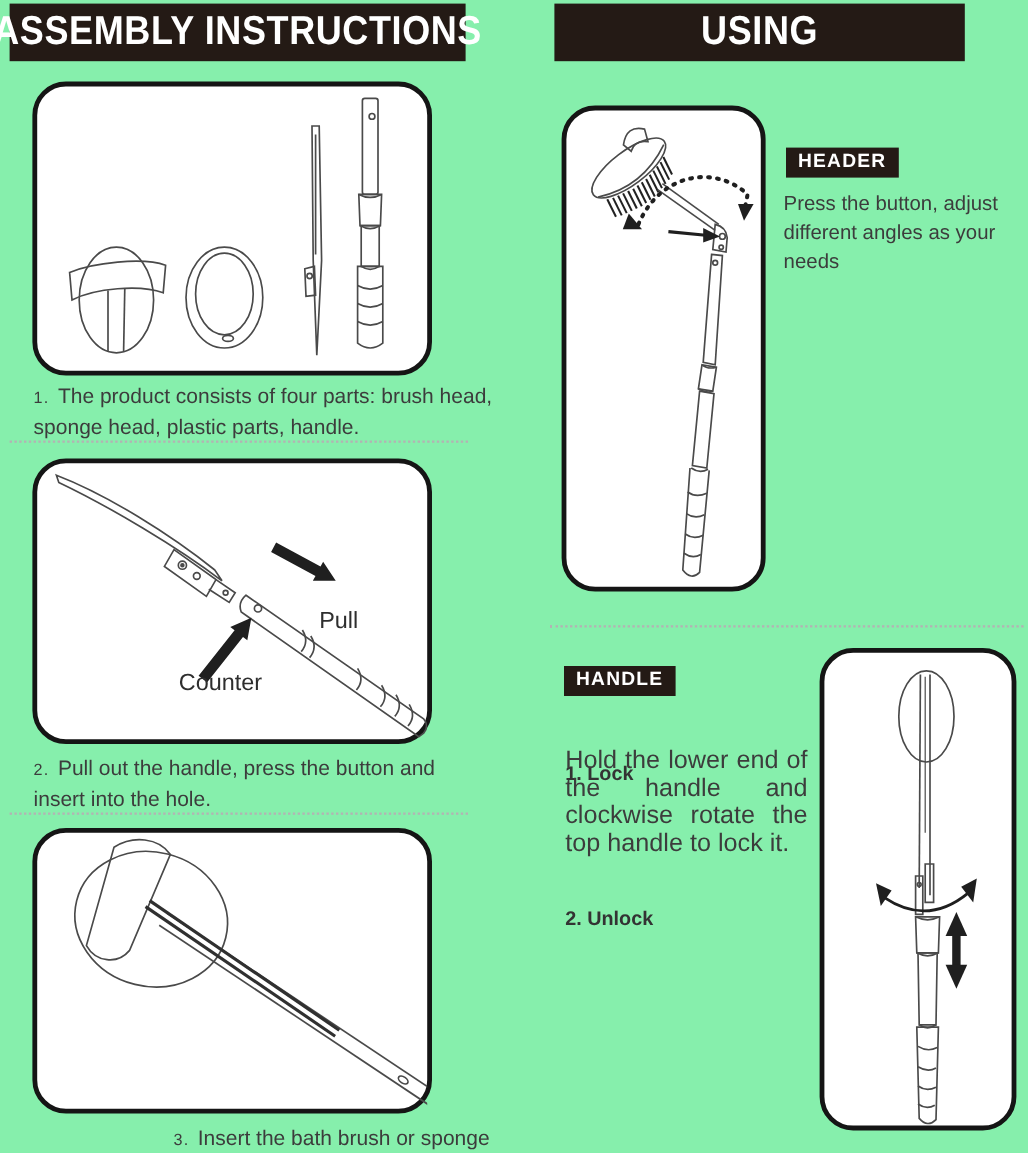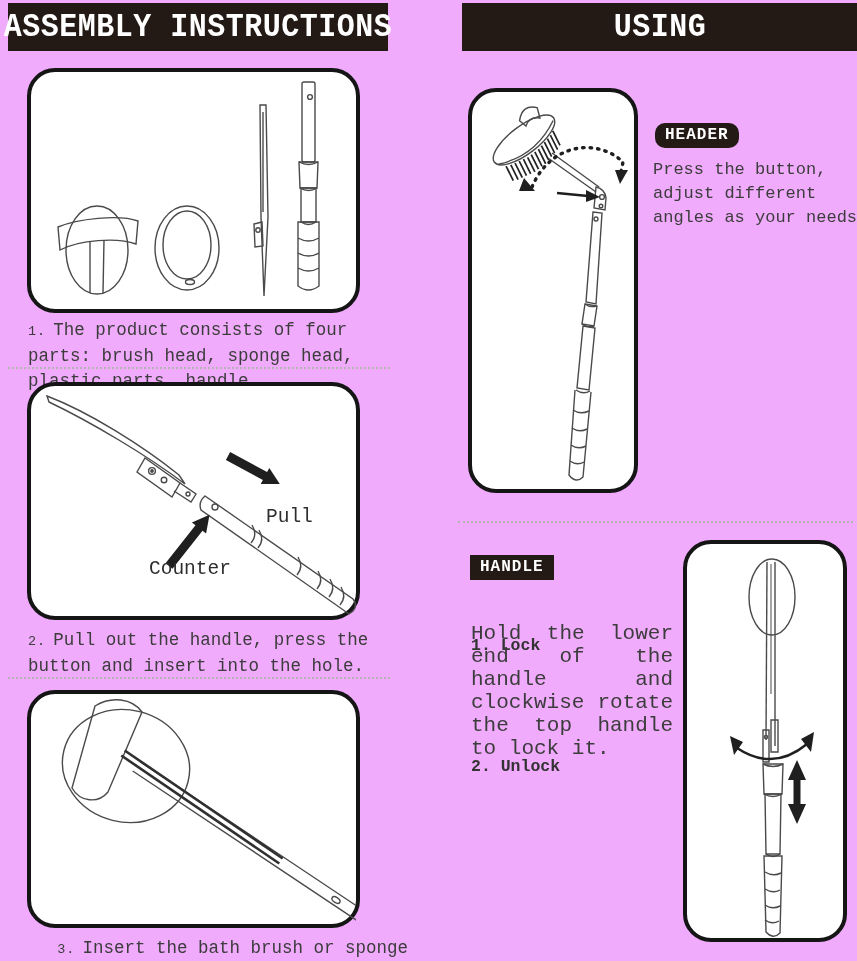--- a/index.html
+++ b/index.html
@@ -1,17 +1,17 @@
 <!DOCTYPE html>
 <html><head>
 <meta charset="utf-8">
 <style>
   html,body{margin:0;padding:0;background:#fff;}
-  #page{position:relative;width:857px;height:961px;background:#f0abfc;overflow:hidden;
-        font-family:Liberation Mono, monospace;color:#3c3c3c;}
+  #page{position:relative;width:857px;height:961px;background:#86efac;overflow:hidden;
+        font-family:Liberation Sans, sans-serif;color:#3c3c3c;}
   .hdr-bar{position:absolute;background:#241a15;color:#fff;display:flex;align-items:center;justify-content:center;}
   .hdr-text{font-weight:bold;font-size:30px;letter-spacing:.5px;transform:scale(1,1.12);white-space:nowrap;}
   .box{position:absolute;border:4px solid #151515;border-radius:28px;background:#fff;box-sizing:border-box;}
   .box svg{display:block;width:100%;height:100%;}
   .caption{position:absolute;font-size:17.5px;line-height:25px;color:#3c3c3c;}
   .step-num{font-size:13.5px;letter-spacing:1px;margin-right:7px;}
   .dotted{position:absolute;border-top:2px dotted #b3b3b3;height:0;}
   .diagram-label{position:absolute;font-size:19.5px;color:#2e2e2e;}
   .badge{position:absolute;background:#241a15;color:#fff;font-weight:bold;font-size:16px;
          letter-spacing:1px;padding:3px 10px 4px 10px;}
@@ -119,21 +119,21 @@
         <path class="lnbold" d="M93.7 56.5 L 251.7 164.5"></path>
         <ellipse class="ln" cx="305" cy="206" rx="4.5" ry="2.6" transform="rotate(34 305 206)"></ellipse>
       </g>
     </svg>
   </div>
 
   <div class="caption" style="left:28px;top:936px;width:380px;text-align:right;">
     <span class="step-num">3.</span><span>Insert the bath brush or sponge</span>
   </div>
 
-  <div class="hdr-bar" style="left:462px;top:3px;width:396px;height:48px;">
+  <div class="hdr-bar" style="left:462px;top:3px;width:342px;height:48px;">
     <span class="hdr-text">USING</span>
   </div>
 
   <div class="box" style="left:468px;top:88px;width:170px;height:405px;">
     <svg viewBox="0 0 162 397">
       <g transform="rotate(-37 52 48)">
         <ellipse class="ln" cx="52" cy="48" rx="37" ry="14"></ellipse>
         <path class="ln" d="M17 52 Q 52 68 87 50"></path>
         <path class="ln" d="M60 30 Q 72 18 82 30 L 78 40 Q 70 32 62 38 Z"></path>
         <g stroke="#222" stroke-width="1.7">
@@ -179,21 +179,21 @@
         <path d="M104 298 Q 111 303 118 299"></path>
         <path d="M103 298 L97 383 Q 104 392 111 385 L 119 300"></path>
         <path d="M101 318 Q 108 323 117 319"></path>
         <path d="M100 336 Q 107 341 115 337"></path>
         <path d="M99 353 Q 106 358 114 354"></path>
         <path d="M98 369 Q 105 374 112 370"></path>
       </g>
     </svg>
   </div>
 
-  <div class="badge" style="left:655px;top:123px;border-radius:10px;">HEADER</div>
+  <div class="badge" style="left:655px;top:123px;">HEADER</div>
   <div class="para" style="left:653px;top:158px;width:215px;text-align:left;font-size:17px;line-height:24px;">Press the button, adjust different angles as your needs</div>
 
   <div class="dotted" style="left:458px;top:521px;width:395px;"></div>
 
   <div class="badge" style="left:470px;top:555px;">HANDLE</div>
   <div class="sub-title" style="left:471px;top:594px;">1. Lock</div>
   <div class="para" style="left:471px;top:622px;width:202px;">Hold the lower end of the handle and clockwise rotate the top handle to lock it.</div>
   <div class="sub-title" style="left:471px;top:715px;">2. Unlock</div>
 
   <div class="box" style="left:683px;top:540px;width:164px;height:402px;">

